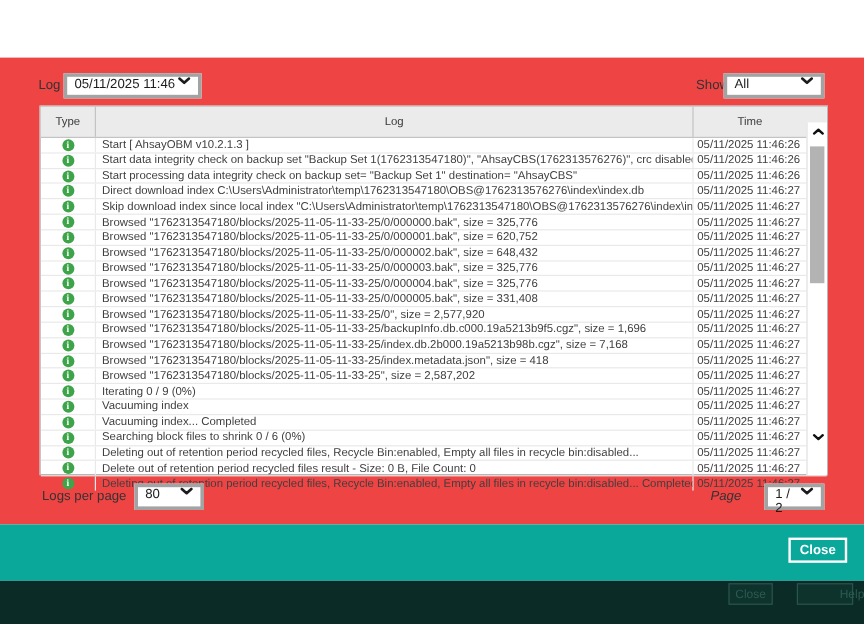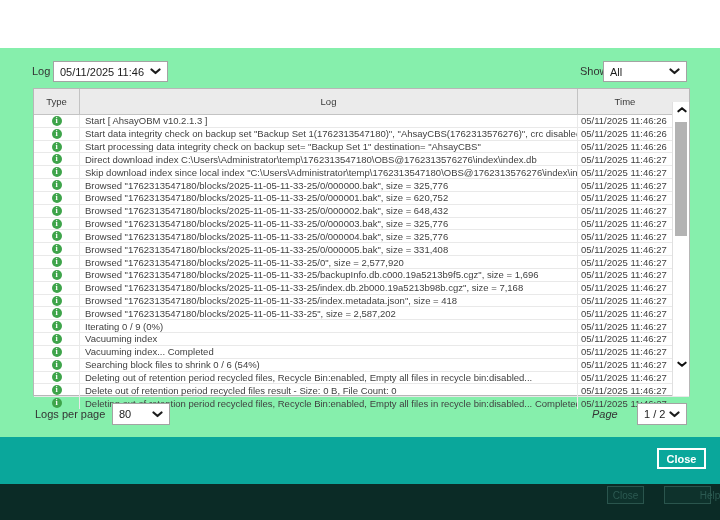--- a/index.html
+++ b/index.html
@@ -6,23 +6,23 @@
   body { font-family:"Liberation Sans", sans-serif; }
   .screen { position:relative; width:720px; height:520px; overflow:hidden; background:#ffffff; }
 
   
   .top-band { position:absolute; left:0; top:0; width:720px; height:48px; background:#434546; overflow:hidden; }
   .top-band-left { position:absolute; left:0; top:0; width:242px; height:48px; background:#383b3b; }
   .app-title { position:absolute; left:34px; top:7px; font-size:38px; font-weight:400; color:#2a4845; letter-spacing:1px; }
   .dialog-title { position:absolute; left:389px; top:28px; font-size:21px; color:#2d5a52; }
 
   
-  .dialog { position:absolute; left:0; top:48px; width:720px; height:389px; background:#86efac; }
+  .dialog { position:absolute; left:0; top:48px; width:720px; height:389px; background:#ef4444; }
   .ctl-label { position:absolute; font-size:11px; color:#333333; }
-  .dropdown { position:absolute; background:#ffffff; border:1px solid #a3a3a3; display:flex; align-items:center; justify-content:space-between; padding:0 6px; font-size:11px; color:#1c1c1c; cursor:pointer; }
+  .dropdown { position:absolute; background:#ffffff; border:3px solid #a3a3a3; display:flex; justify-content:space-between; padding:0 6px; font-size:11px; color:#1c1c1c; cursor:pointer; }
   .chev svg { display:block; }
 
   
   .log-table { position:absolute; left:33px; top:40px; width:657px; height:308px; border:1px solid #b7b7b7; background:#ffffff; }
   .t-head { display:flex; height:26px; background:#ebebeb; border-bottom:1px solid #c3c3c3; font-size:9.5px; color:#3a3a3a; }
   .t-head > div { display:flex; align-items:center; justify-content:center; }
   .h-type { width:46px; border-right:1px solid #c3c3c3; }
   .h-log  { width:498px; border-right:1px solid #c3c3c3; }
   .h-time { width:94px; }
   .t-body { position:relative; height:294px; overflow:hidden; }
@@ -217,21 +217,21 @@
             <div class="c-type">
               <span class="info-icon">i</span>
             </div>
             <div class="c-log">Vacuuming index... Completed</div>
             <div class="c-time">05/11/2025 11:46:27</div>
           </div>
           <div class="t-row">
             <div class="c-type">
               <span class="info-icon">i</span>
             </div>
-            <div class="c-log">Searching block files to shrink 0 / 6 (54%)</div>
+            <div class="c-log">Searching block files to shrink 0 / 6 (0%)</div>
             <div class="c-time">05/11/2025 11:46:27</div>
           </div>
           <div class="t-row">
             <div class="c-type">
               <span class="info-icon">i</span>
             </div>
             <div class="c-log">Deleting out of retention period recycled files, Recycle Bin:enabled, Empty all files in recycle bin:disabled...</div>
             <div class="c-time">05/11/2025 11:46:27</div>
           </div>
           <div class="t-row">

